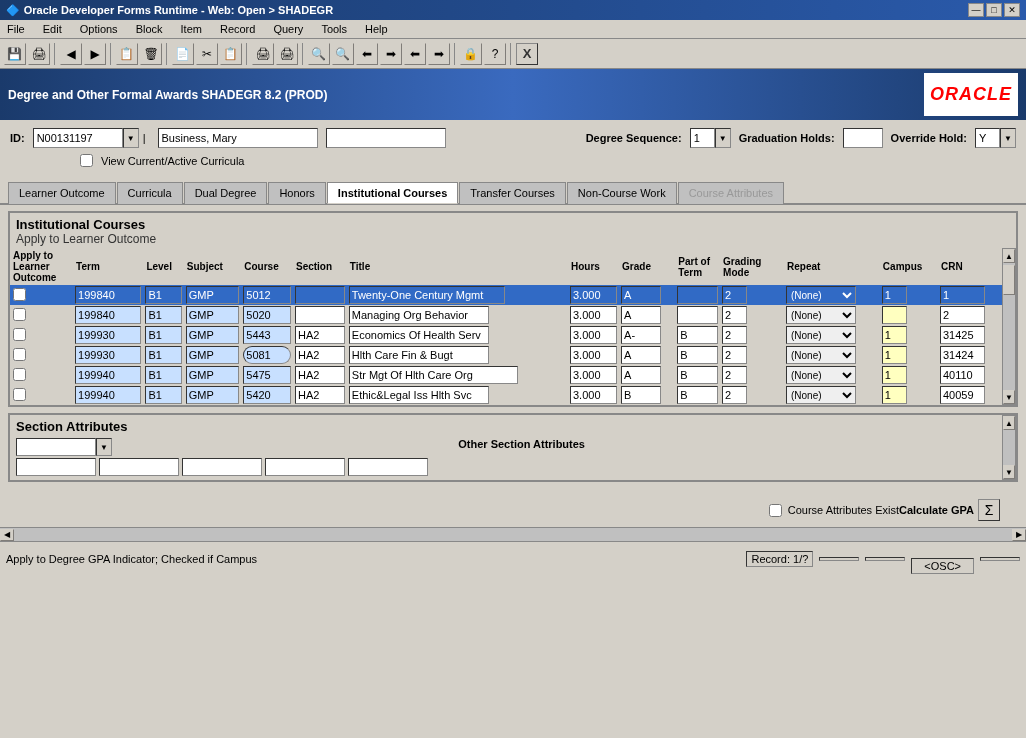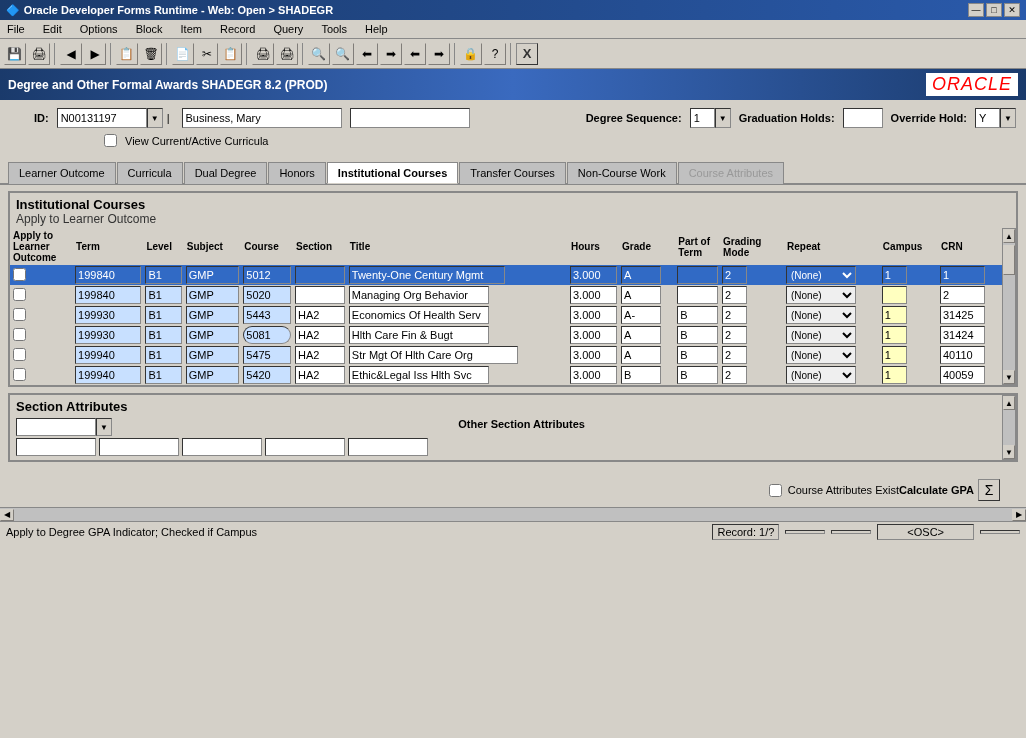--- a/index.html
+++ b/index.html
@@ -73,32 +73,31 @@
       padding: 4px 8px;
       display: flex;
       align-items: center;
       justify-content: space-between;
       font-size: 12px;
       font-weight: bold;
     }
     .oracle-logo {
       color: #ff0000;
       font-size: 18px;
-      font-weight: normal;
+      font-weight: bold;
       font-style: italic;
       background: white;
-      padding: 1px 6px;
+      padding: 11px 6px;
       letter-spacing: 1px;
     }
     
     
     .form-area {
       background: #d4d0c8;
       padding: 8px 10px;
-      margin-left: 24px;
     }
     .form-row {
       display: flex;
       align-items: center;
       gap: 8px;
       margin-bottom: 6px;
     }
     .form-label { font-size: 11px; font-weight: bold; }
     .form-input {
       border: 1px inset #888;
@@ -240,22 +239,23 @@
       gap: 6px;
     }
     .status-segment {
       border: 1px inset #888;
       padding: 1px 4px;
       background: #d4d0c8;
       min-width: 40px;
     }
     .status-osc { 
       border: 1px inset #888; 
-      padding: 1px 29px; 
-      background: #d4d0c8;
+      padding: 1px 12px; 
+      background: #d4d0c8;
+      margin-top: 14px;
     }
     
     .table-wrapper {
       overflow: hidden;
       position: relative;
     }
     
     .id-field-group { display: flex; align-items: center; gap: 0; }
     .id-input { width: 90px; }
     .id-dropdown-btn { 

